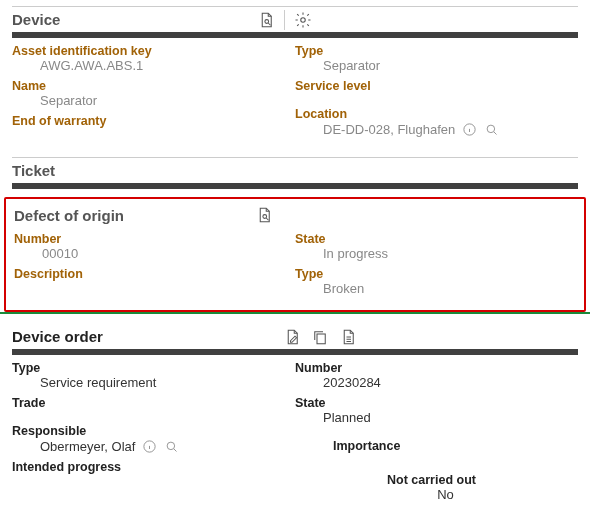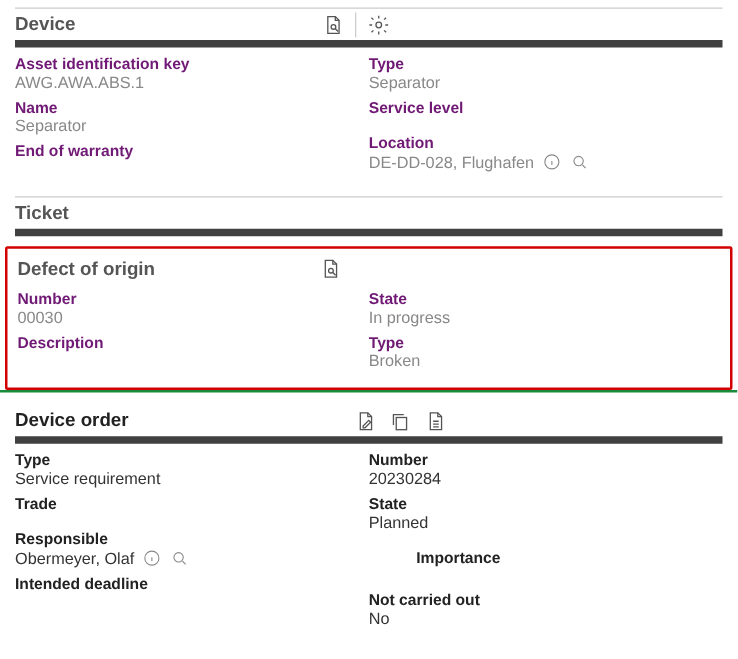--- a/index.html
+++ b/index.html
@@ -47,25 +47,26 @@
   }
   .col {
     flex: 1 1 50%;
     min-width: 0;
     padding-right: 10px;
   }
   .field { margin-bottom: 6px; }
   .label {
     font-size: 12.5px;
     font-weight: 600;
-    color: #701a75;
+    color: #a16207;
   }
   .value {
     font-size: 13px;
     color: #888;
+    margin-left: 28px;
   }
   .dark .label { color: #222; font-weight: 700; }
   .dark .value { color: #333; }
   .dark .section-title { color: #222; }
   .value-row {
     display: flex;
     align-items: center;
     gap: 6px;
   }
   .inline-icon {
@@ -198,21 +199,21 @@
             <circle cx="13" cy="14" r="2.5"></circle>
             <path d="M15 16l3 3"></path>
           </svg>
       </span>
     </div>
   </div>
   <div class="cols">
     <div class="col">
       <div class="field">
         <div class="label">Number</div>
-        <div class="value">00030</div>
+        <div class="value">00010</div>
       </div>
       <div class="field">
         <div class="label">Description</div>
       </div>
     </div>
     <div class="col">
       <div class="field">
         <div class="label">State</div>
         <div class="value">In progress</div>
       </div>
@@ -272,34 +273,34 @@
           </span>
           <span class="inline-icon">
             <svg viewBox="0 0 24 24">
                 <circle cx="11" cy="11" r="6"></circle>
                 <path d="M16 16l4 4"></path>
               </svg>
           </span>
         </div>
       </div>
       <div class="field">
-        <div class="label">Intended deadline</div>
+        <div class="label">Intended progress</div>
       </div>
     </div>
     <div class="col">
       <div class="field">
         <div class="label">Number</div>
         <div class="value">20230284</div>
       </div>
       <div class="field">
         <div class="label">State</div>
         <div class="value">Planned</div>
       </div>
       <div class="field" style="margin-top:14px;padding-left:38px;">
         <div class="label">Importance</div>
       </div>
-      <div class="field" style="margin-top:20px;">
+      <div class="field" style="margin-top:20px;text-align:center;">
         <div class="label">Not carried out</div>
         <div class="value">No</div>
       </div>
     </div>
   </div>
 </div>
 
 </body></html>

